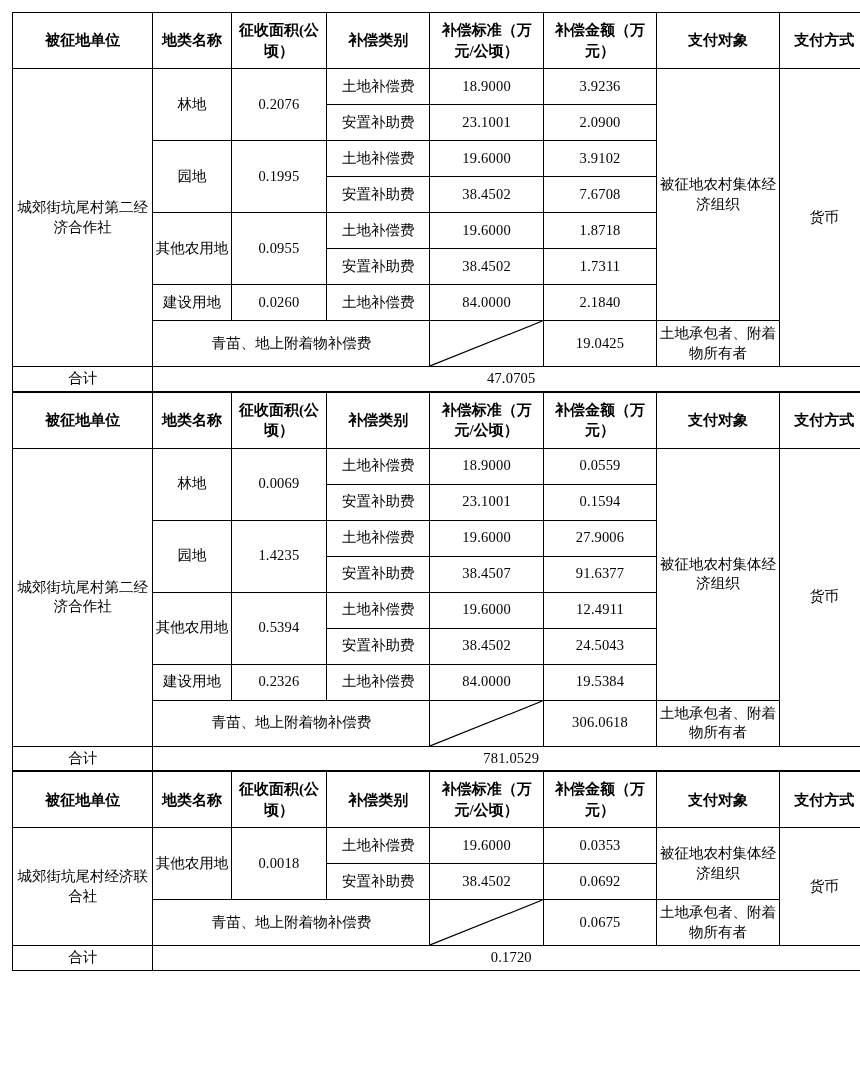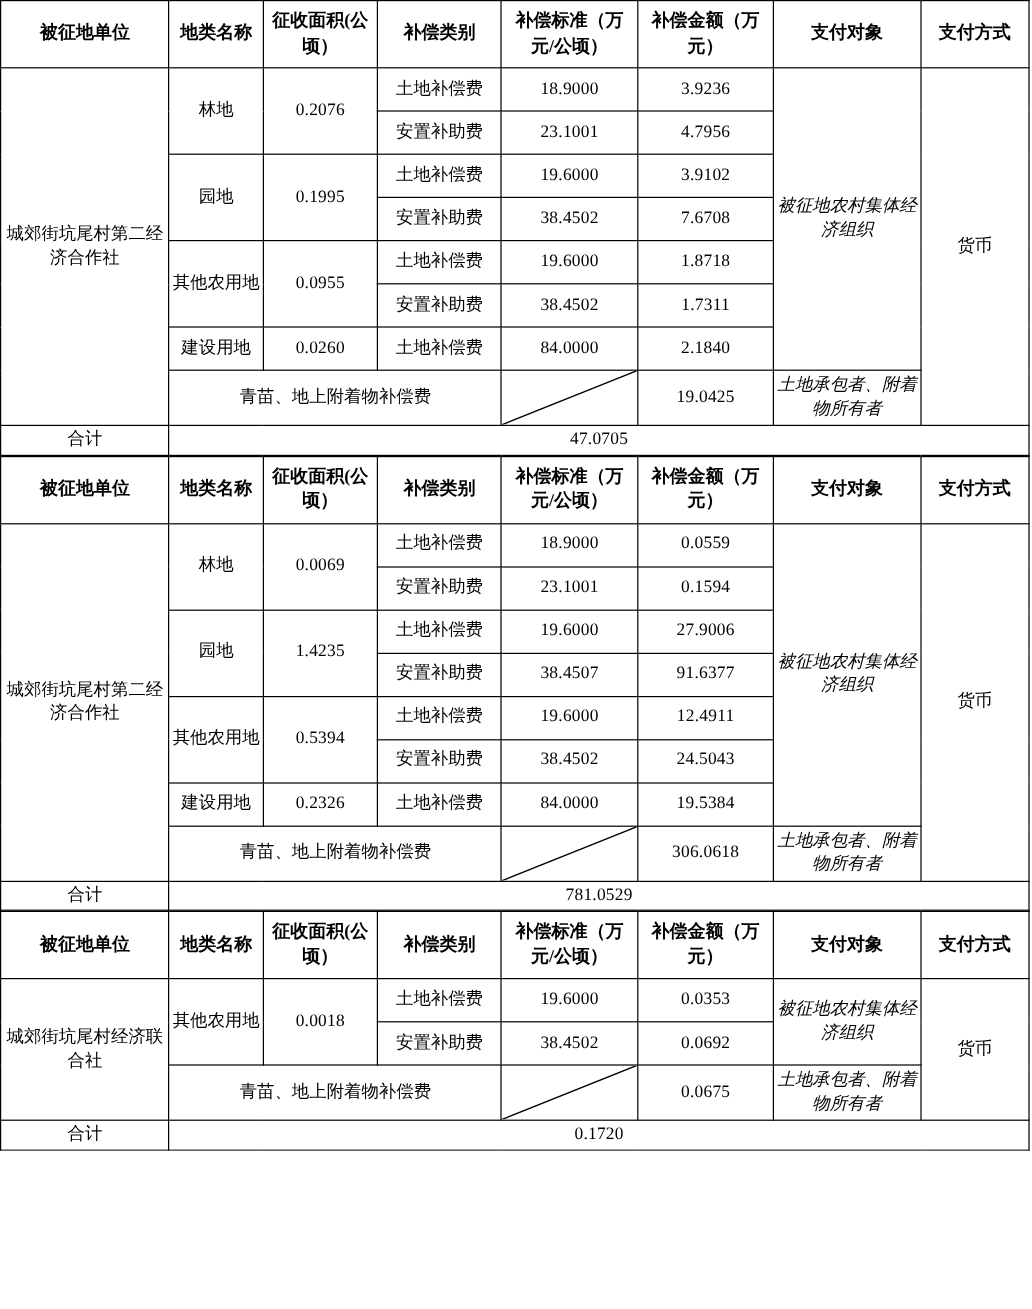--- a/index.html
+++ b/index.html
@@ -9,21 +9,21 @@
   }
   body {
     width: 860px;
     font-family: "Liberation Serif", "DejaVu Serif", serif;
     color: #000000;
     -webkit-font-smoothing: antialiased;
   }
   #page {
     width: 704px;
     box-sizing: border-box;
-    padding: 0;
+    padding: 12px;
   }
   table.comp-table {
     border-collapse: collapse;
     width: 858px;
     margin: 0;
     table-layout: fixed;
   }
   table.comp-table td,
   table.comp-table th {
     border: 1px solid #000000;
@@ -46,21 +46,20 @@
     letter-spacing: 0.2px;
   }
   .head-r1 { height: 56px; }
   .unit-cell {
     font-size: 15px;
     line-height: 1.5;
   }
   .payee-cell {
     font-size: 14.5px;
     line-height: 1.5;
-    font-style: italic;
   }
   .pay-mode-cell {
     font-size: 15px;
   }
   .seedling-row td {
     height: 46px;
   }
   
   .slash {
     position: relative;
@@ -124,21 +123,21 @@
         <td class="num" rowspan="2">0.2076</td>
         <td>土地补偿费</td>
         <td class="num">18.9000</td>
         <td class="num">3.9236</td>
         <td class="payee-cell" rowspan="7">被征地农村集体经济组织</td>
         <td class="pay-mode-cell" rowspan="8">货币</td>
       </tr>
       <tr class="row-h">
         <td>安置补助费</td>
         <td class="num">23.1001</td>
-        <td class="num">4.7956</td>
+        <td class="num">2.0900</td>
       </tr>
       <tr class="row-h">
         <td rowspan="2">园地</td>
         <td class="num" rowspan="2">0.1995</td>
         <td>土地补偿费</td>
         <td class="num">19.6000</td>
         <td class="num">3.9102</td>
       </tr>
       <tr class="row-h">
         <td>安置补助费</td>

